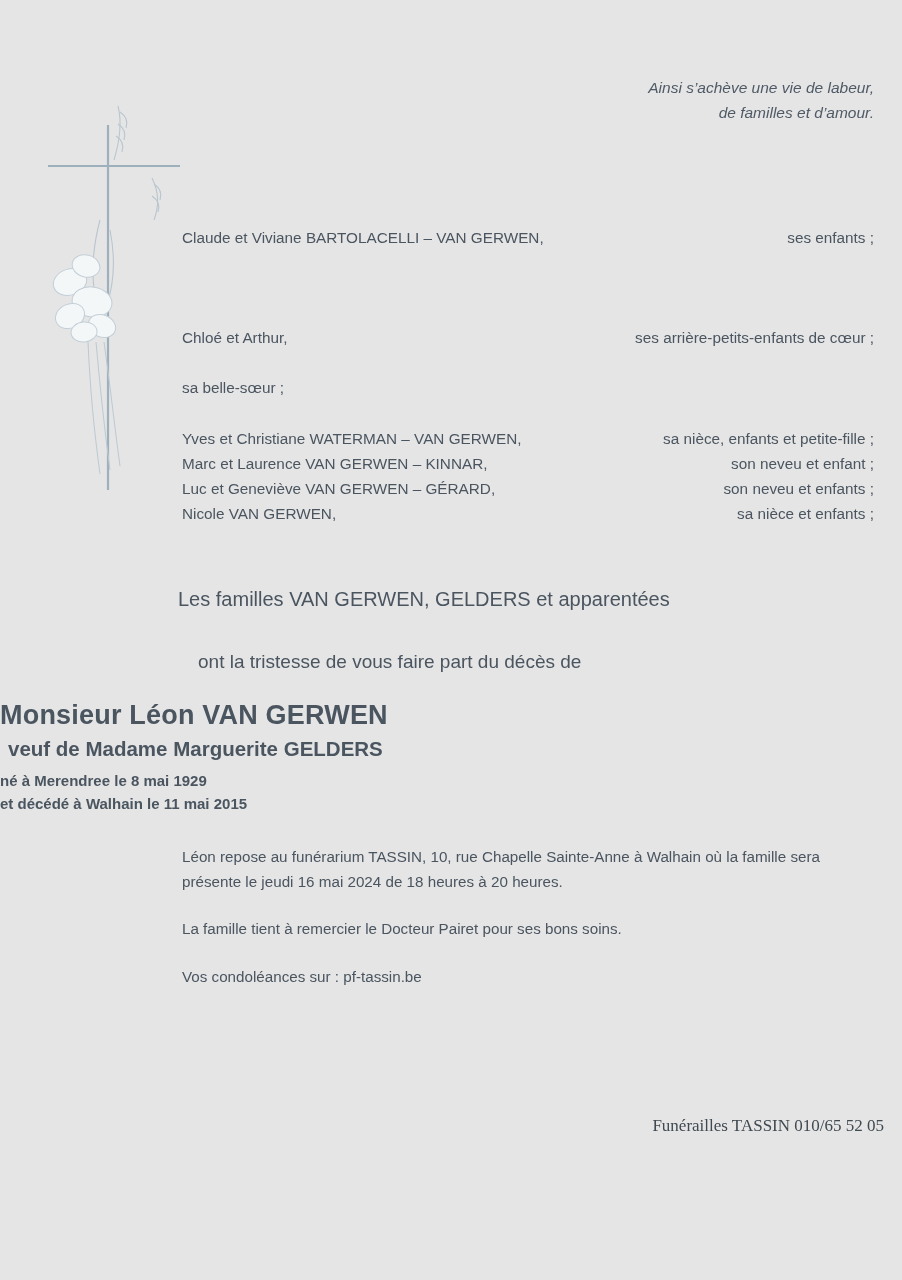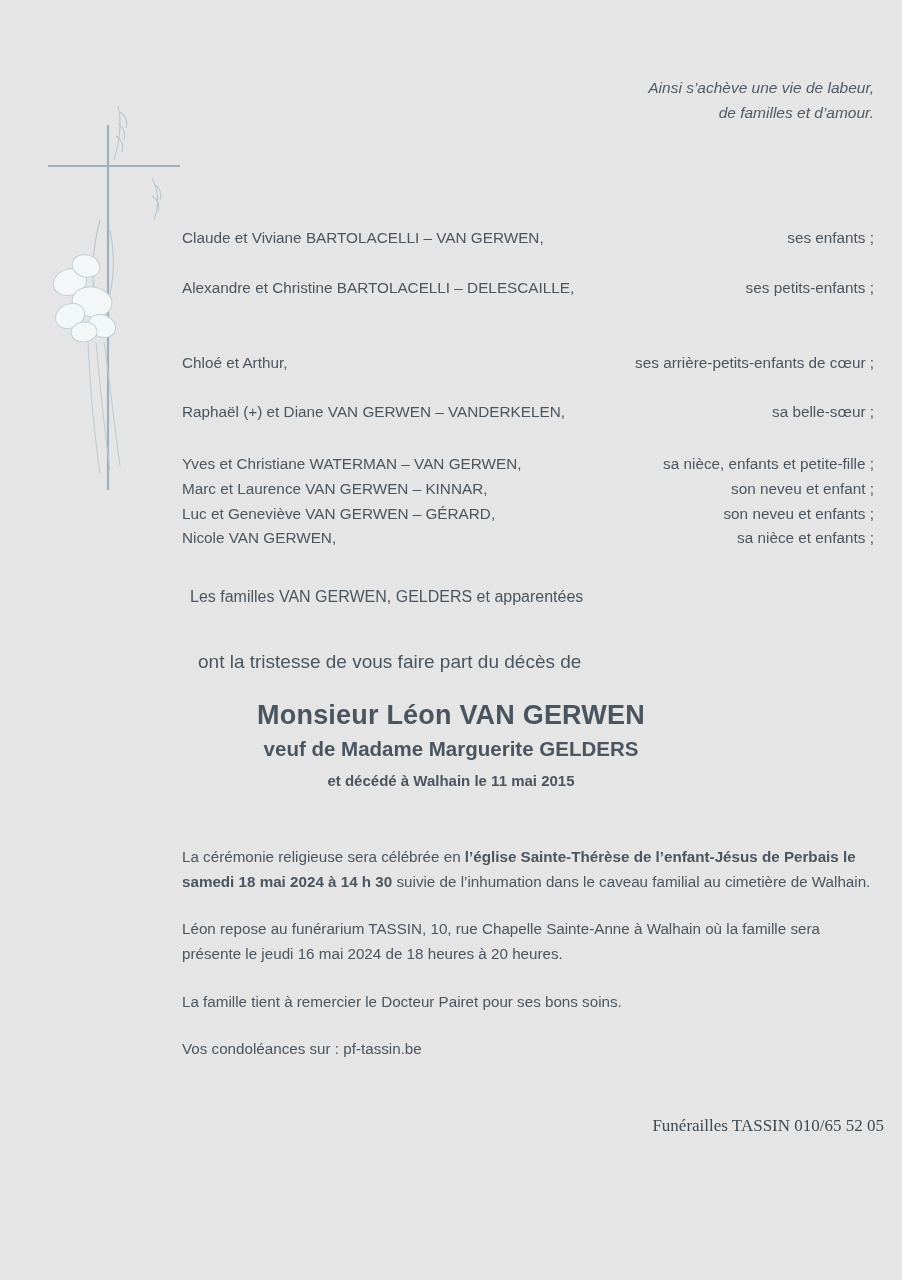--- a/index.html
+++ b/index.html
@@ -65,50 +65,51 @@
   .frow .right {
     text-align: right;
     white-space: pre-line;
     line-height: 1.62;
   }
   .gap-1 { height: 25px; }
   .gap-2 { height: 27px; }
 
   .families-line {
     position: absolute;
-    left: 190px;
+    left: 178px;
     top: 588px;
-    font-size: 16px;
+    font-size: 20px;
   }
   .announce-line {
     position: absolute;
     left: 198px;
     top: 651px;
     font-size: 19px;
   }
 
   
   .deceased {
     position: absolute;
     left: 0;
     right: 0;
     top: 700px;
-    text-align: center;
+    text-align: left;
     color: #4a5560;
   }
   .deceased .name {
     font-size: 27px;
     font-weight: bold;
     letter-spacing: .2px;
     margin-bottom: 6px;
   }
   .deceased .spouse {
     font-size: 20.5px;
     font-weight: bold;
     margin-bottom: 9px;
+    margin-left: 8px;
   }
   .deceased .born,
   .deceased .died {
     font-size: 15px;
     font-weight: bold;
     line-height: 1.5;
   }
 
   
   .body-text {
@@ -173,33 +174,28 @@
     <div>Ainsi s’achève une vie de labeur,</div>
     <div>de familles et d’amour.</div>
   </div>
 
   <div class="family">
     <div class="frow">
       <div class="left">Claude et Viviane BARTOLACELLI – VAN GERWEN,</div>
       <div class="right">ses enfants ;</div>
     </div>
     <div class="gap-1"></div>
-    <div class="frow">
-      <div class="left">Alexandre et Christine BARTOLACELLI – DELESCAILLE,</div>
-      <div class="right">ses petits-enfants ;</div>
-    </div>
     <div class="gap-1"></div>
     <div class="gap-1"></div>
     <div class="frow">
       <div class="left">Chloé et Arthur,</div>
       <div class="right">ses arrière-petits-enfants de cœur ;</div>
     </div>
     <div class="gap-1"></div>
     <div class="frow">
-      <div class="left">Raphaël (+) et Diane VAN GERWEN – VANDERKELEN,</div>
       <div class="right">sa belle-sœur ;</div>
     </div>
     <div class="gap-2"></div>
     <div class="frow">
       <div class="left">Yves et Christiane WATERMAN – VAN GERWEN,
 Marc et Laurence VAN GERWEN – KINNAR,
 Luc et Geneviève VAN GERWEN – GÉRARD,
 Nicole VAN GERWEN,</div>
       <div class="right">sa nièce, enfants et petite-fille ;
 son neveu et enfant ;
@@ -207,25 +203,25 @@
 sa nièce et enfants ;</div>
     </div>
   </div>
 
   <div class="families-line">Les familles VAN GERWEN, GELDERS et apparentées</div>
   <div class="announce-line">ont la tristesse de vous faire part du décès de</div>
 
   <div class="deceased">
     <div class="name">Monsieur Léon VAN GERWEN</div>
     <div class="spouse">veuf de Madame Marguerite GELDERS</div>
+    <div class="born">né à Merendree le 8 mai 1929</div>
     <div class="died">et décédé à Walhain le 11 mai 2015</div>
   </div>
 
   <div class="body-text">
-    <p><span>La cérémonie religieuse sera célébrée en </span><b>l’église Sainte-Thérèse de l’enfant-Jésus de Perbais le samedi 18 mai 2024 à 14 h 30</b><span> suivie de l’inhumation dans le caveau familial au cimetière de Walhain.</span></p>
     <p>Léon repose au funérarium TASSIN, 10,  rue Chapelle Sainte-Anne à Walhain où la famille sera présente le jeudi 16 mai 2024 de 18 heures à 20 heures.</p>
     <p>La famille tient à remercier le Docteur Pairet pour ses bons soins.</p>
     <p>Vos condoléances sur : pf-tassin.be</p>
   </div>
 
   <div class="signature">Funérailles TASSIN 010/65 52 05</div>
 
 </div>
 
 </body></html>

